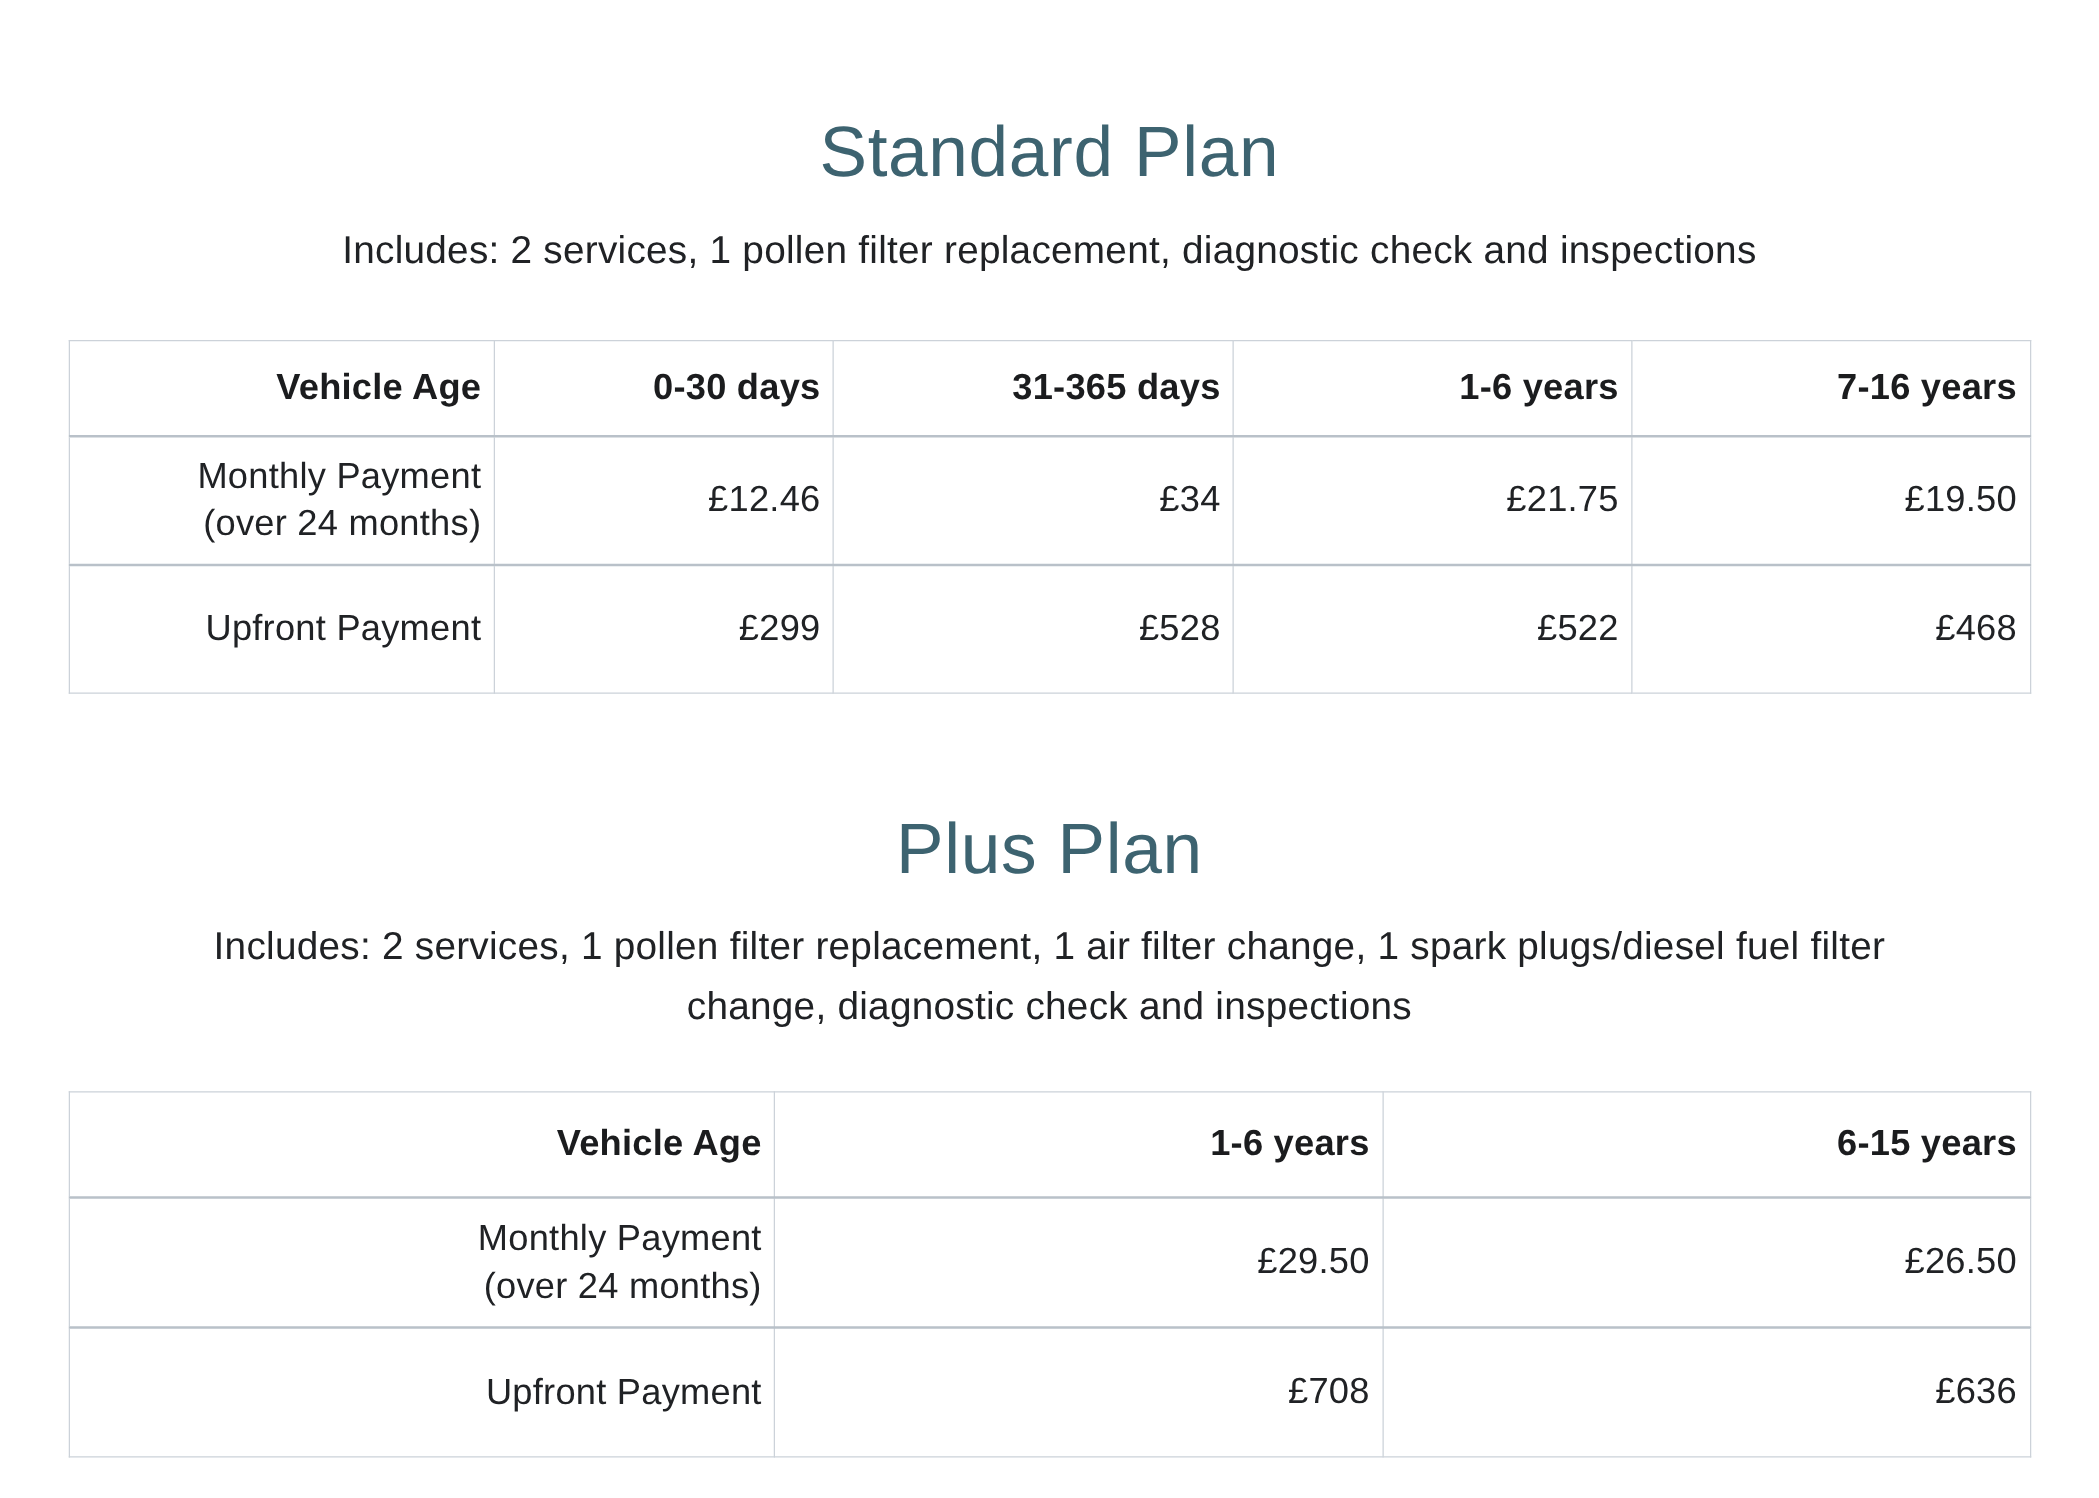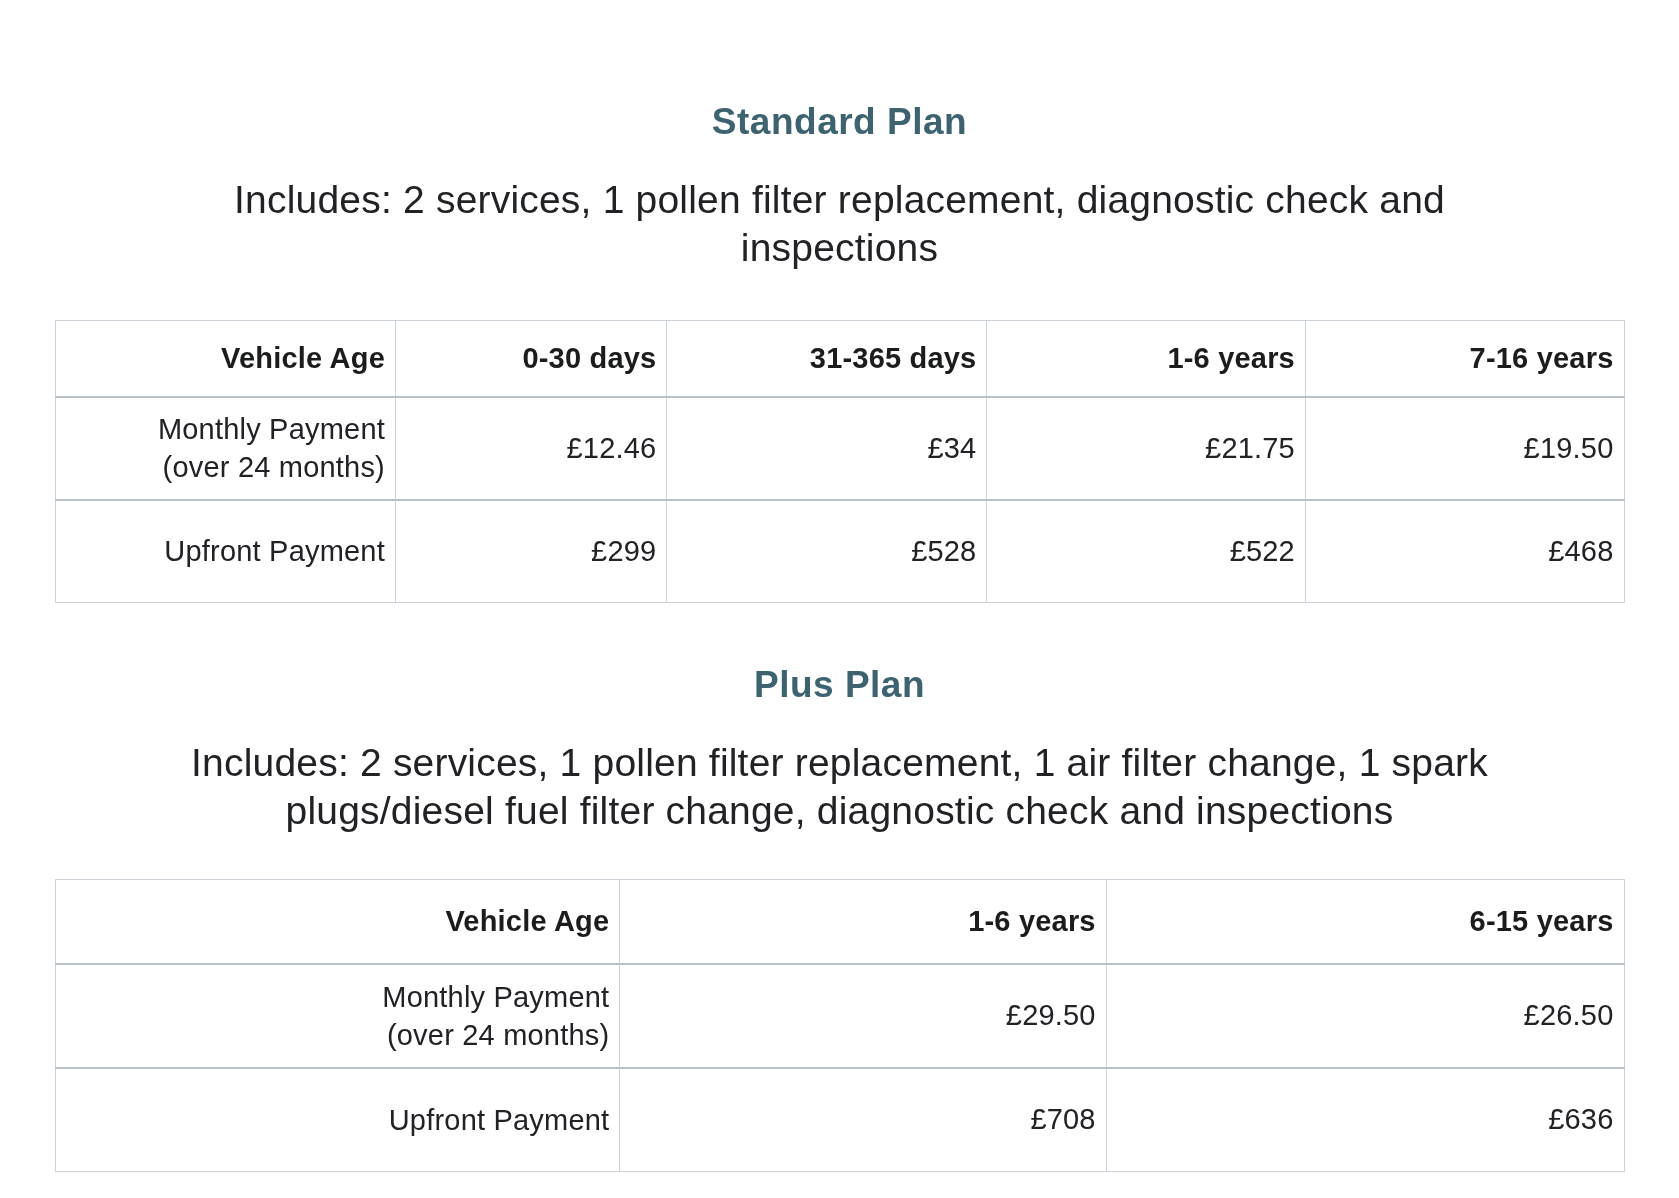--- a/index.html
+++ b/index.html
@@ -20,34 +20,34 @@
     height: 1198px;
     overflow: hidden;
     font-family: "Liberation Sans", "DejaVu Sans", sans-serif;
     color: var(--body-text);
   }
   .page { width: 1679px; }
 
   .plan-title {
     margin: 0;
     text-align: center;
-    font-size: 37px;
+    font-size: 57px;
     line-height: 60px;
-    font-weight: 700;
+    font-weight: 400;
     color: var(--accent-text);
     letter-spacing: 0.5px;
   }
   .plan--standard .plan-title { margin-top: 92px; }
-  .plan--plus .plan-title { margin-top: 52px; }
+  .plan--plus .plan-title { margin-top: 94px; }
 
   .plan-desc {
     margin: 24px auto 0;
     max-width: 1340px;
     text-align: center;
-    font-size: 39px;
+    font-size: 31px;
     line-height: 48px;
     font-weight: 400;
     color: var(--body-text);
     letter-spacing: 0.2px;
   }
 
   .plan-table {
     width: 1570px;
     margin: 44px auto 0;
     border-collapse: collapse;

